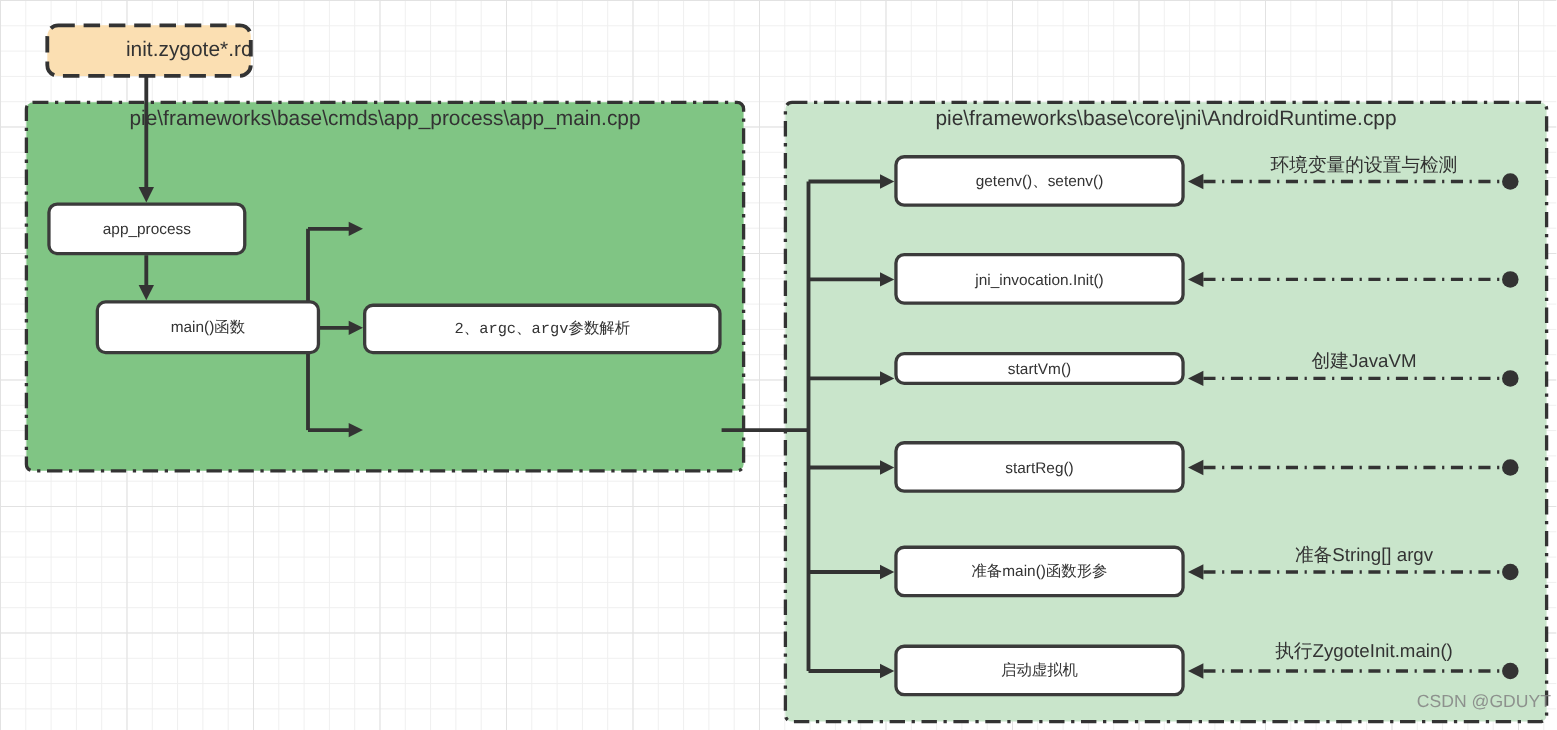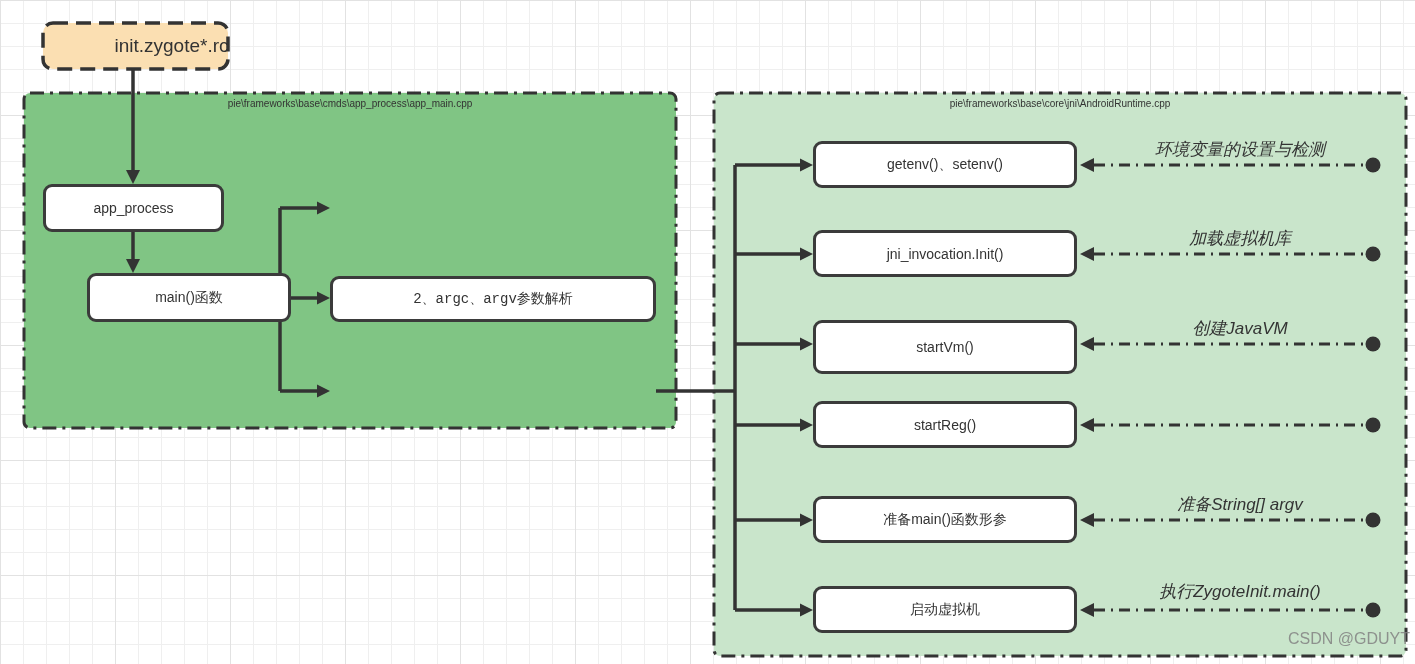--- a/index.html
+++ b/index.html
@@ -14,24 +14,24 @@
       linear-gradient(to bottom,#efefef 1px,transparent 1px);
     background-size:115px 115px,115px 115px,23px 23px,23px 23px;
   }
   svg.overlay{position:absolute;left:0;top:0;pointer-events:none;}
   .node{
     position:absolute;background:#ffffff;border:3px solid #3b3b3b;border-radius:9px;
     display:flex;align-items:center;justify-content:center;
     font-size:14px;color:#333;box-sizing:border-box;white-space:nowrap;
   }
   .panel-header{
-    position:absolute;text-align:center;font-size:10px;color:#333;white-space:nowrap;
+    position:absolute;text-align:center;font-size:19px;color:#333;white-space:nowrap;
   }
   .note{
-    position:absolute;width:300px;text-align:center;font-size:17px;color:#333;white-space:nowrap;font-style:italic;
+    position:absolute;width:300px;text-align:center;font-size:17px;color:#333;white-space:nowrap;
   }
   .init-label{
     position:absolute;left:43px;top:23px;width:185px;height:46px;
     display:flex;align-items:center;justify-content:center;
     font-size:19px;color:#333;margin-left:36px;
   }
   .watermark{
     position:absolute;left:1250px;top:630px;width:160px;text-align:right;
     font-size:16px;color:rgba(130,130,130,0.85);white-space:nowrap;
   }
@@ -125,26 +125,25 @@
 
   <div class="panel-header" style="left:24px;top:98px;width:652px;">pie\frameworks\base\cmds\app_process\app_main.cpp</div>
   <div class="panel-header" style="left:714px;top:98px;width:692px;">pie\frameworks\base\core\jni\AndroidRuntime.cpp</div>
 
   <div class="node" style="left:43px;top:184px;width:181px;height:48px;">app_process</div>
   <div class="node" style="left:43px;top:273px;width:204px;height:49px;margin-left:44px;">main()函数</div>
   <div class="node" style="left:330px;top:276px;width:326px;height:46px;font-family:Liberation Mono, monospace;">2、argc、argv参数解析</div>
 
   <div class="node" style="left:813px;top:141px;width:264px;height:47px;">getenv()、setenv()</div>
   <div class="node" style="left:813px;top:230px;width:264px;height:47px;">jni_invocation.Init()</div>
-  <div class="node" style="left:813px;top:320px;width:264px;height:54px;">startVm()</div>
+  <div class="node" style="left:813px;top:320px;width:264px;height:30px;">startVm()</div>
   <div class="node" style="left:813px;top:401px;width:264px;height:47px;">startReg()</div>
   <div class="node" style="left:813px;top:496px;width:264px;height:47px;">准备main()函数形参</div>
   <div class="node" style="left:813px;top:586px;width:264px;height:47px;text-align:right;">启动虚拟机</div>
 
   <div class="note" style="left:1090px;top:138px;">环境变量的设置与检测</div>
-  <div class="note" style="left:1090px;top:227px;">加载虚拟机库</div>
   <div class="note" style="left:1090px;top:317px;">创建JavaVM</div>
   <div class="note" style="left:1090px;top:493px;">准备String[] argv</div>
   <div class="note" style="left:1090px;top:580px;">执行ZygoteInit.main()</div>
 
   <div class="watermark">CSDN @GDUYT</div>
 
 </div>
 
 </body></html>

